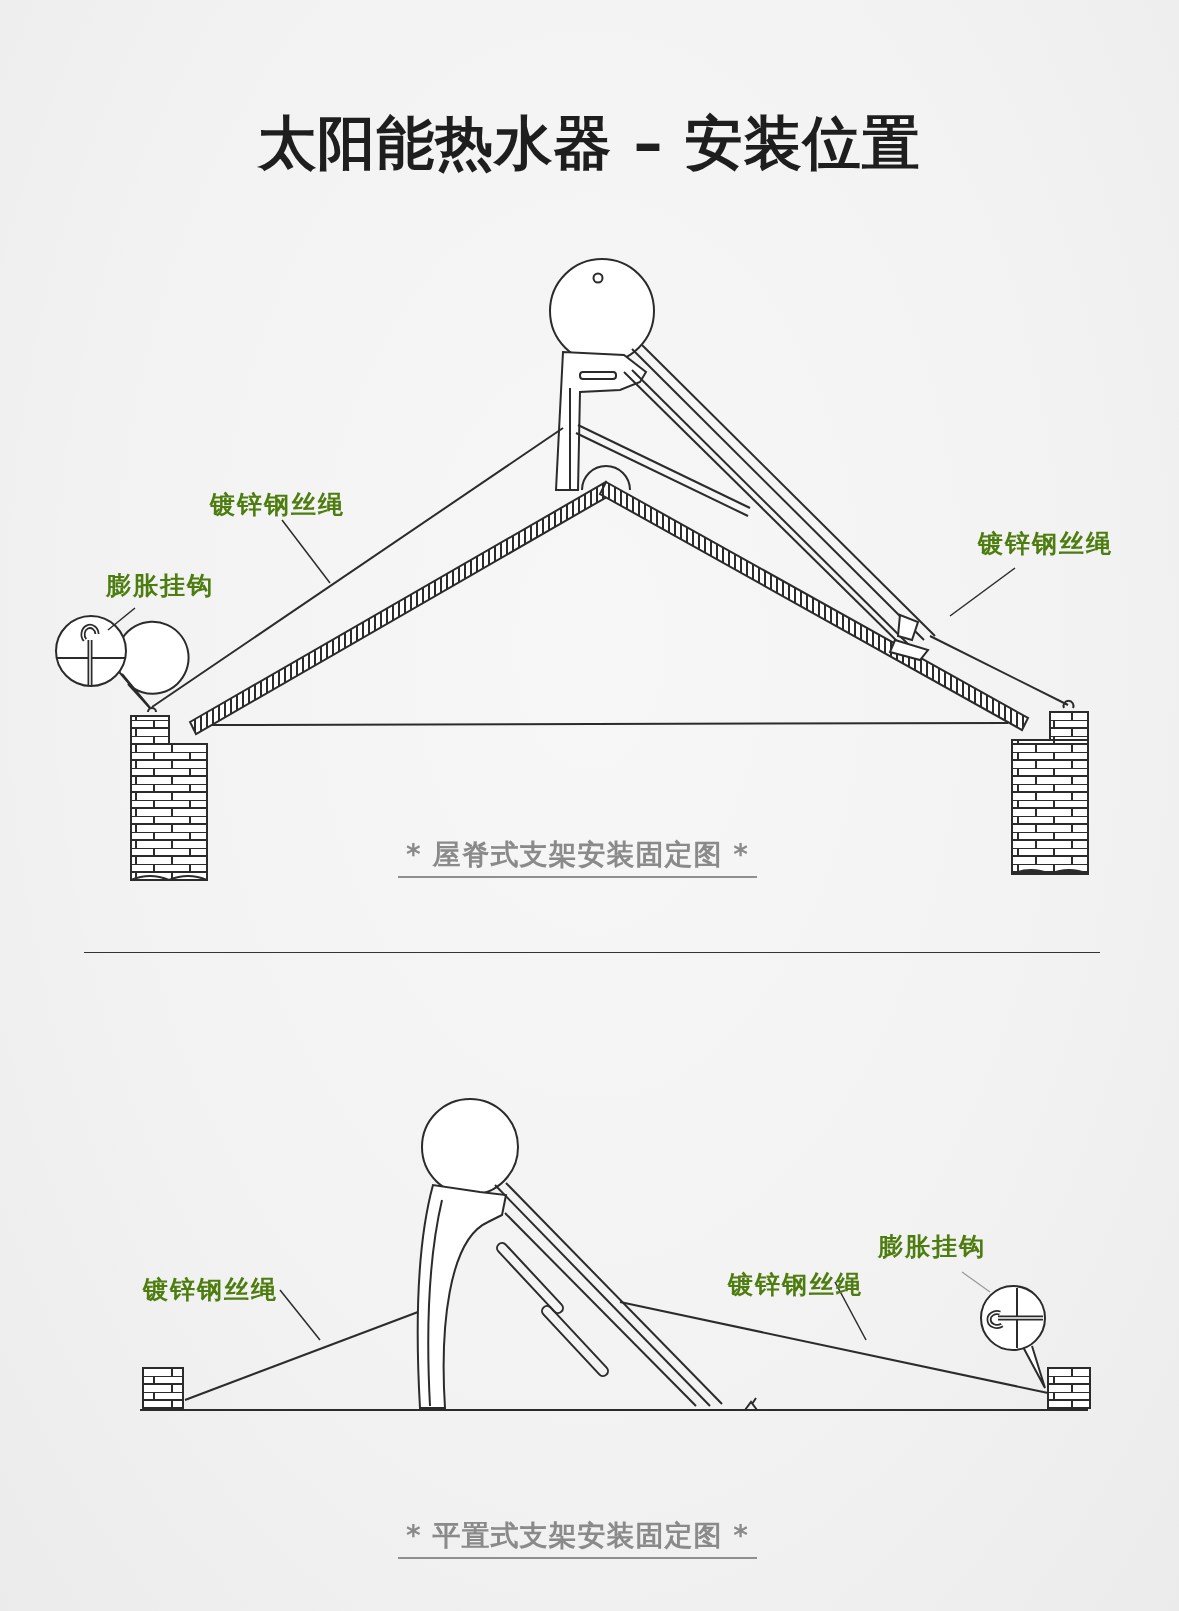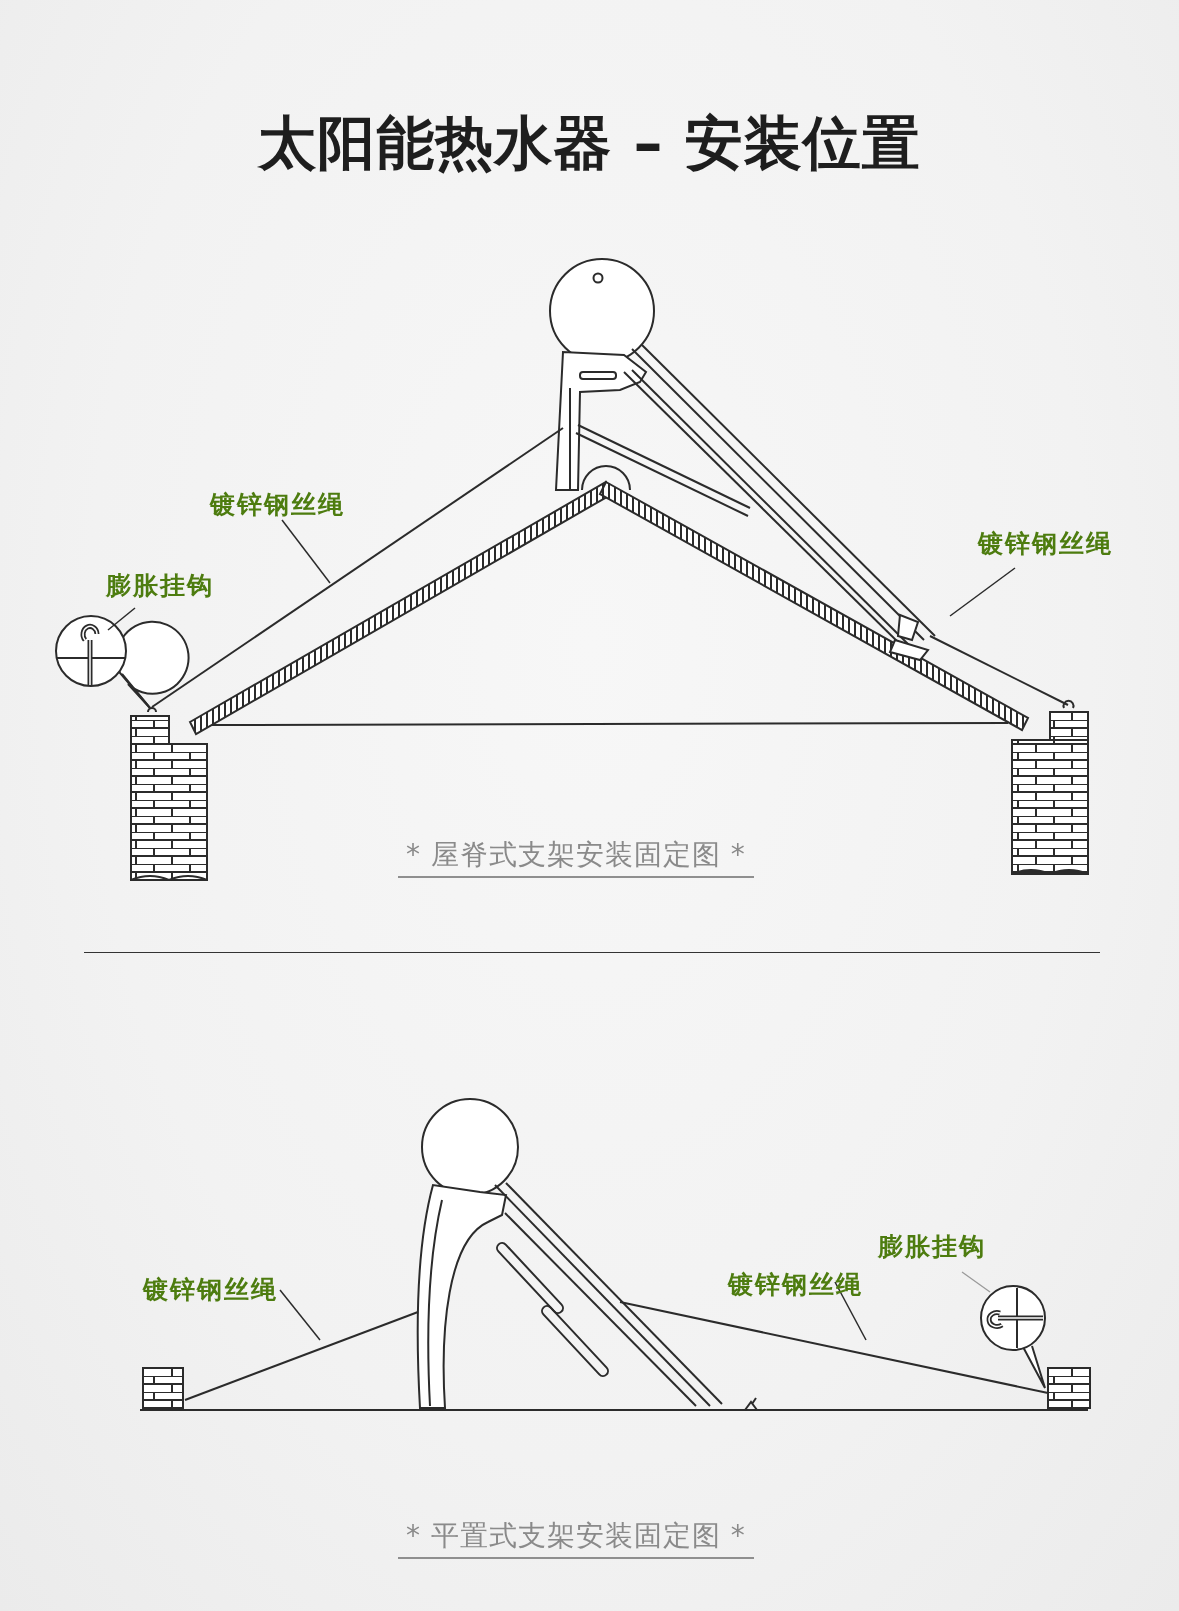--- a/index.html
+++ b/index.html
@@ -10,21 +10,21 @@
     position:relative;
   }
   .title {
     position:absolute; left:0; width:1179px; top:78px; text-align:center;
     font-size:58px; font-weight:bold; color:#1e1e1e; letter-spacing:1px;margin-top:27px;
   }
   svg.diagram { position:absolute; left:0; top:0; }
   .lbl { position:absolute; font-size:25px; font-weight:bold; color:#4d7c0f; letter-spacing:2px; white-space:nowrap; }
   .caption {
     position:absolute; font-size:28px; color:#8a8a8a; white-space:nowrap;
-    border-bottom:2px solid #8f8f8f; padding:0 8px 2px 8px; letter-spacing:1px;
+    border-bottom:2px solid #8f8f8f; padding:0 8px 2px 8px; letter-spacing:1px;font-weight:bold;
   }
   .divider { position:absolute; left:84px; top:952px; width:1016px; height:0; border-top:1.5px solid #333; }
 </style>
 </head>
 <body>
 
 <div class="title">太阳能热水器 – 安装位置</div>
 
 <svg class="diagram" width="1179" height="1611" viewBox="0 0 1179 1611" fill="none" stroke="#2b2b2b" stroke-width="2">
   <defs>

